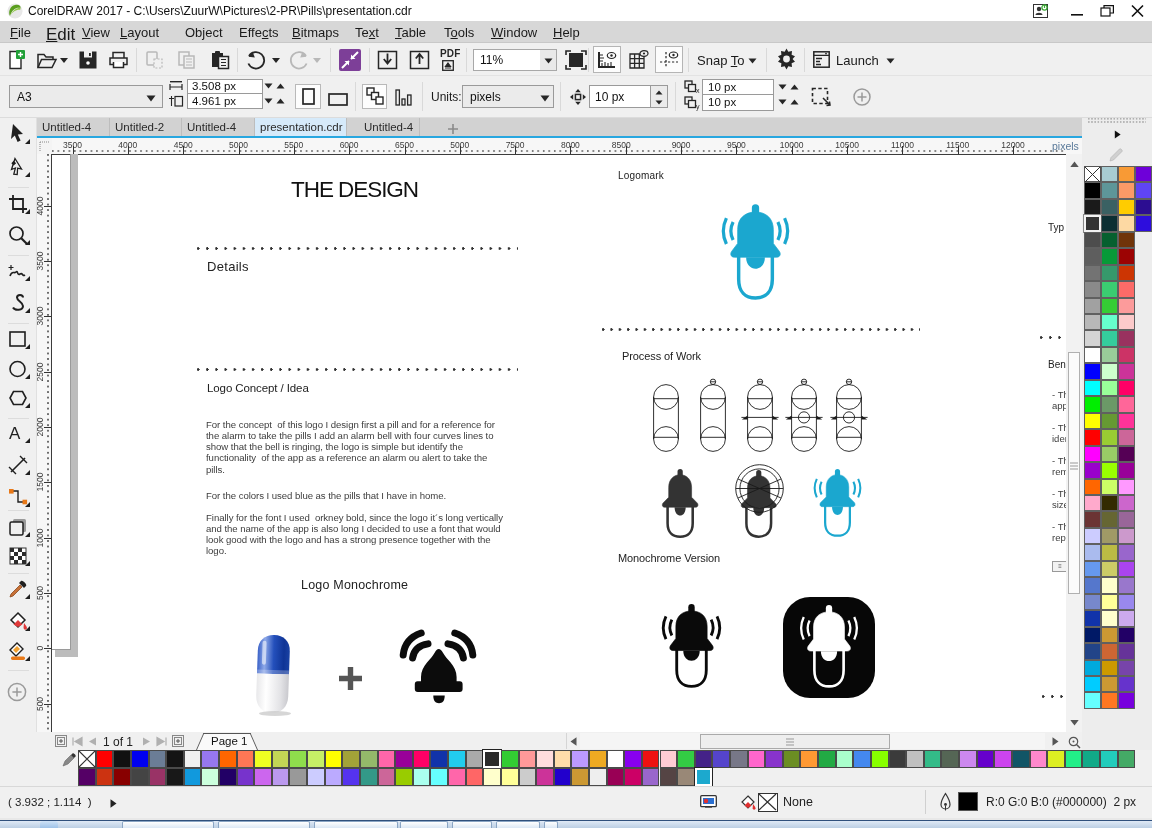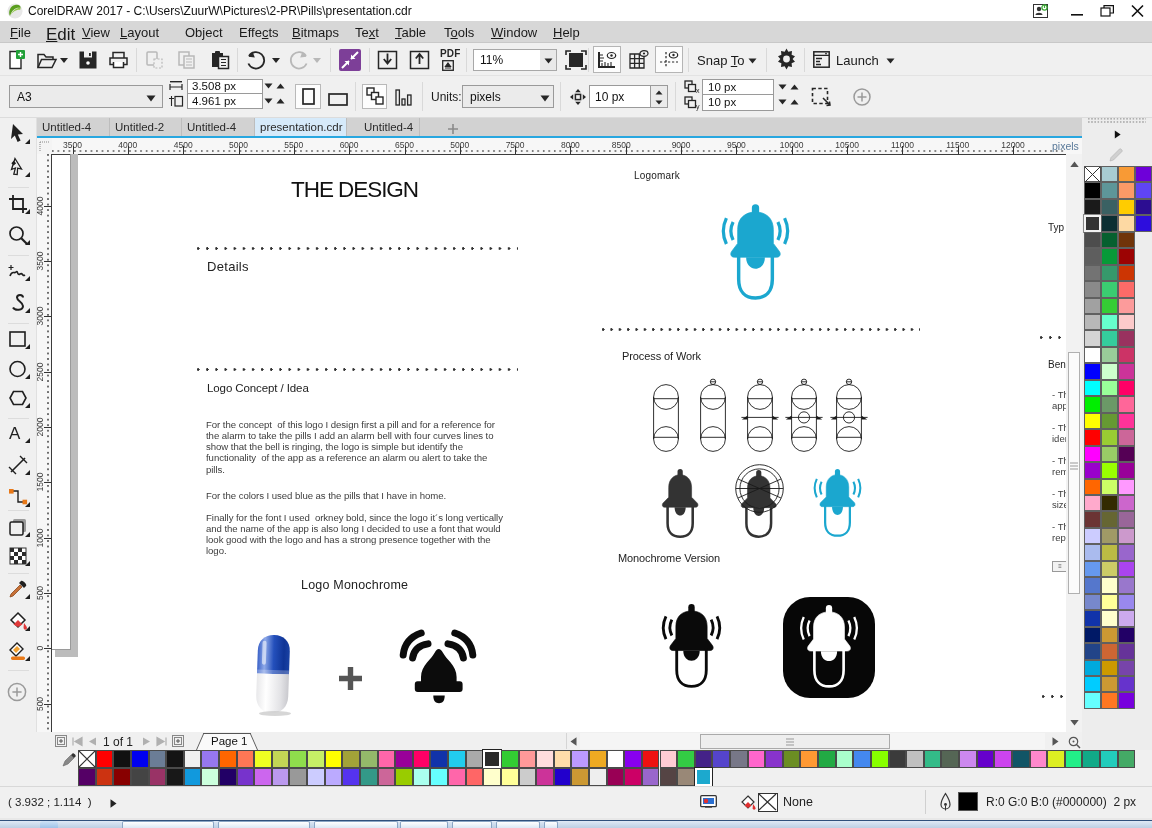--- a/index.html
+++ b/index.html
@@ -535,21 +535,21 @@
         <path d="M37.7,18 C39.3,18 40.6,19.3 41.8,21.5 C43.8,25.2 46.3,27.6 49.4,31.2 C53.2,35.6 55.6,40.5 55.6,46 L55.6,50.3 L58.8,50.3 Q61.6,50.3 61.6,53.3 L61.6,58 Q61.6,61 58.6,61 L16.8,61 Q13.8,61 13.8,58 L13.8,53.3 Q13.8,50.3 16.6,50.3 L20,50.3 L20,46 C20,40.5 22.4,35.6 26.2,31.2 C29.3,27.6 31.8,25.2 33.8,21.5 C35,19.3 36.1,18 37.7,18 Z"></path>
         <path d="M32.3,64.6 C32.3,70.3 34.6,72.2 38,72.2 C41.4,72.2 43.7,70.3 43.7,64.6 Z"></path>
       </g>
       <g fill="none" stroke="#0c0c0c" stroke-width="7" stroke-linecap="round">
         <path d="M2.2,24 Q3.8,7.5 20.2,2"></path>
         <path d="M11.6,27 Q13.4,15 27,12.9"></path>
         <path d="M71.8,24 Q70.2,7.5 53.8,2"></path>
         <path d="M62.4,27 Q60.6,15 47,12.9"></path>
       </g>
     </svg>
-<div class="tx" style="left:566px;top:16px;font-size:10px;color:#222;letter-spacing:0.2px;margin-left:16px;">Logomark</div>
+<div class="tx" style="left:566px;top:16px;font-size:10px;color:#222;letter-spacing:0.2px;">Logomark</div>
 <svg style="left:670px;top:50px;" width="67" height="96" viewBox="0 0 70 100">
       <g fill="#1ba7cf">
         <rect x="31.2" y="0" width="7.6" height="12" rx="3.8"></rect>
         <path d="M16.4,41 L16.4,26.5 C16.4,14.5 24.299999999999997,8.3 35,8.3 C45.7,8.3 53.6,14.5 53.6,26.5 L53.6,41 L60,49.5 C61.3,51.4 61.4,55.4 57,55.4 L13,55.4 C8.6,55.4 8.7,51.4 10,49.5 Z" stroke="#1ba7cf" stroke-width="0.8" stroke-linejoin="round"></path>
         <path d="M25.2,55.6 C25.2,71.5 44.8,71.5 44.8,55.6 Z"></path>
       </g>
       <path d="M17.4,53 L17.4,78.5 C17.4,91.5 24.4,98.1 35,98.1 C45.6,98.1 52.6,91.5 52.6,78.5 L52.6,53" fill="none" stroke="#1ba7cf" stroke-width="3.6"></path>
       <g fill="none" stroke="#1ba7cf" stroke-width="3.4">
         <path d="M4.6,14.6 C0.6,23 0.6,33.3 4.6,41.7"></path>
         <path d="M11.6,18.7 C8.7,24.5 8.7,31.7 11.6,37.5"></path>

